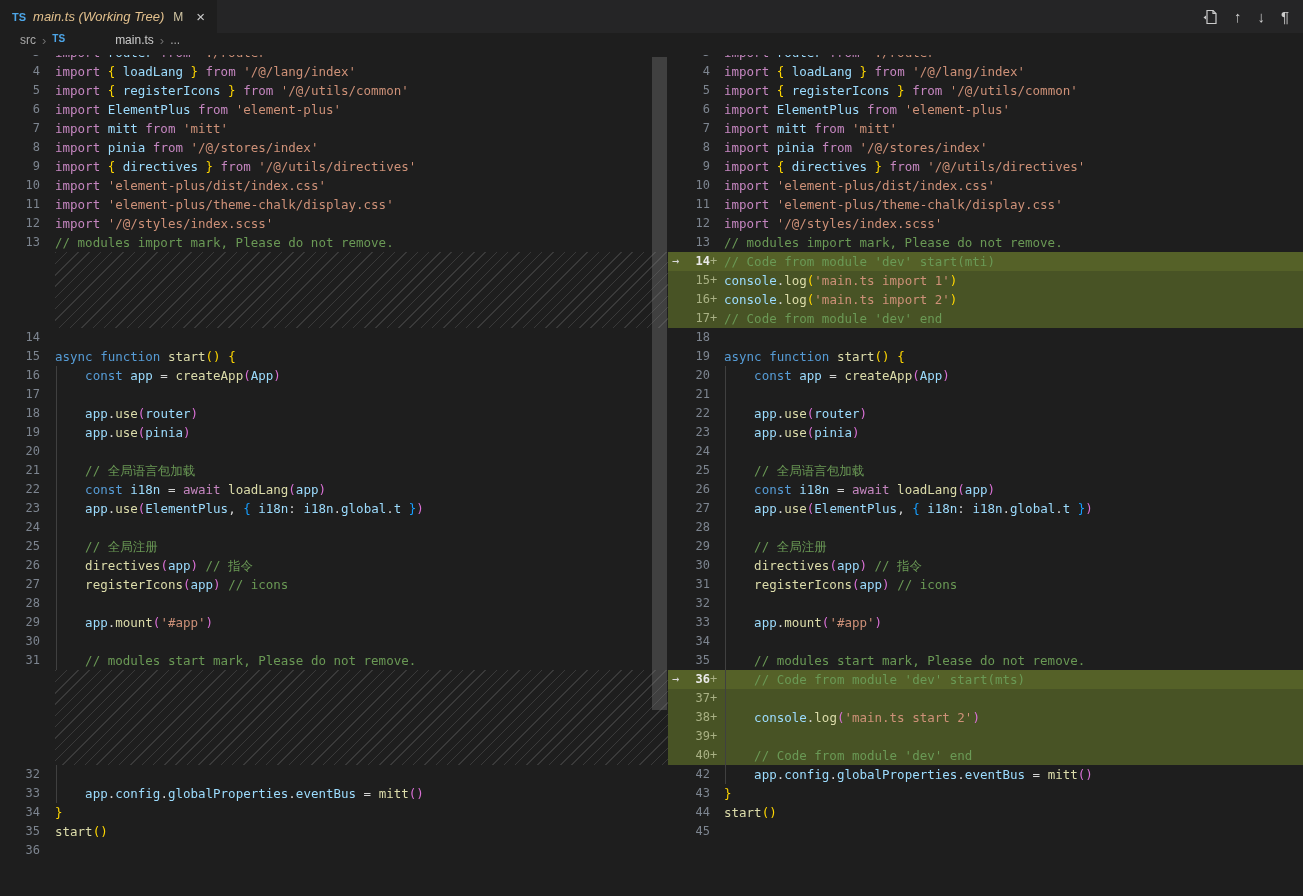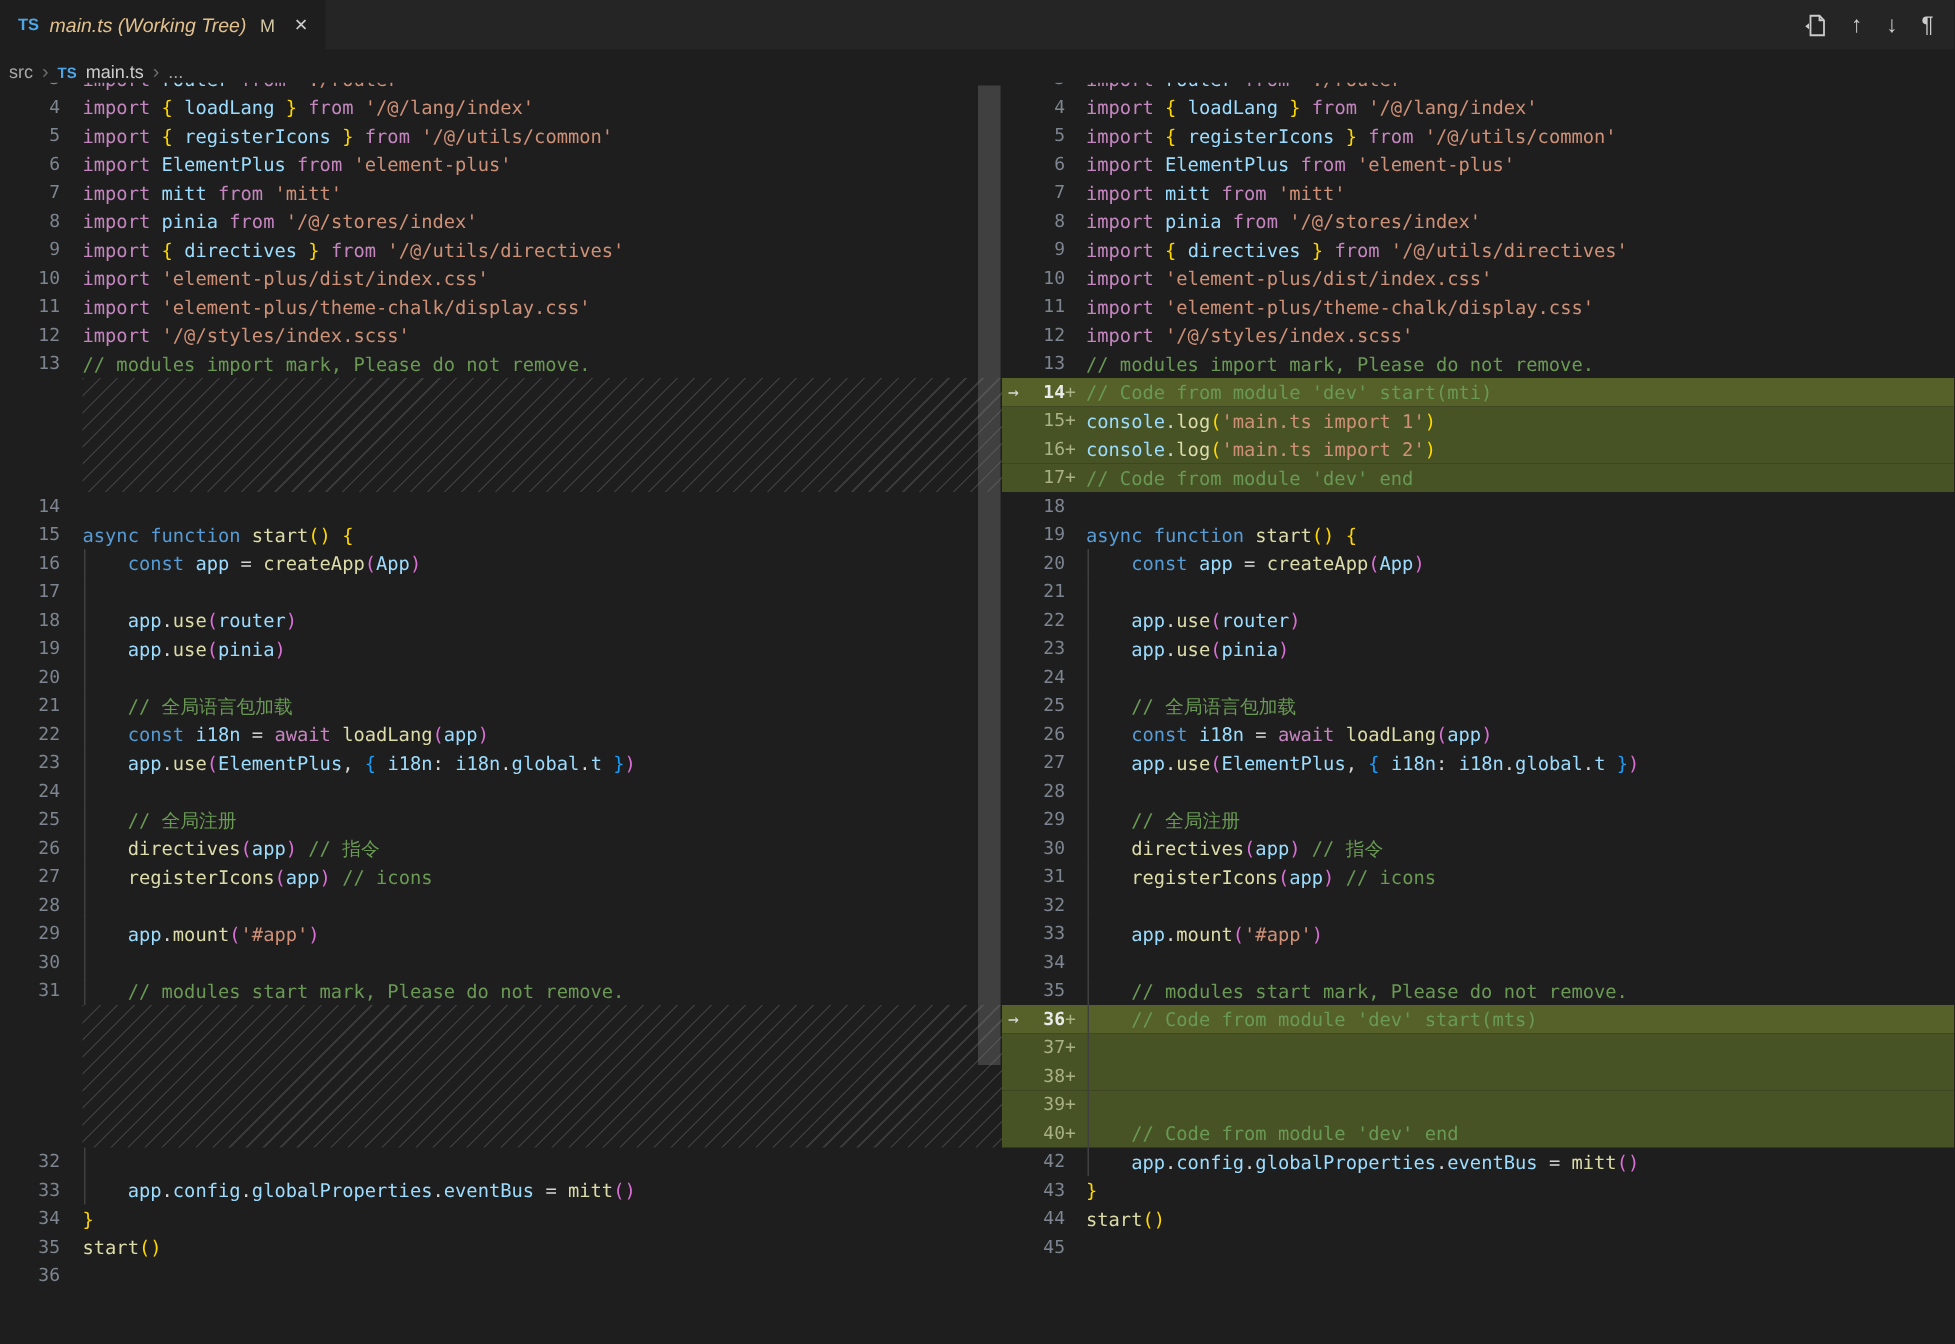--- a/index.html
+++ b/index.html
@@ -11,24 +11,24 @@
   .tab { display:flex; align-items:center; gap:7px; padding:0 12px; background:var(--bg); }
   .tab-ts { color:var(--ts); font-weight:bold; font-size:11px; }
   .tab-label { font-style:italic; color:var(--git); font-size:13px; }
   .tab-m { color:#d2c6a4; font-size:12px; margin-left:2px; }
   .tab-close { color:#cccccc; font-size:15px; margin-left:6px; cursor:pointer; }
   .actions { display:flex; align-items:center; gap:16px; padding-right:14px; color:var(--icon); }
   .actions .act { font-size:15px; color:var(--icon); display:flex; align-items:center; }
   .actions svg { display:block; }
 
   
-  .breadcrumbs { height:22px; display:flex; align-items:flex-end; gap:6px; padding-left:6px; font-size:12px; color:var(--bc); background:var(--bg); position:relative; z-index:3; }
+  .breadcrumbs { height:22px; display:flex; align-items:flex-start; gap:6px; padding-left:20px; font-size:12px; color:var(--bc); background:var(--bg); position:relative; z-index:3; }
   .bc-sep { color:#6e6e6e; font-size:13px; }
   .bc-ts { color:var(--ts); font-size:10px; font-weight:bold; }
-  .bc-file { color:#cccccc; }
+  .bc-file { color:#cccccc;margin-left:44px; }
 
   
   .editor { position:absolute; top:55px; left:0; right:0; bottom:0; background:var(--bg); }
   .pane { position:absolute; top:0; bottom:0; overflow:hidden; }
   .pane.left  { left:0; width:668px; }
   .pane.right { left:668px; right:0; }
   .code { position:absolute; top:-12px; left:0; right:0;
           font-family:"DejaVu Sans Mono", monospace; font-size:12.5px; line-height:19px; }
   .row { position:relative; height:19px; display:flex; white-space:pre; }
   .ln { color:var(--ln); text-align:right; flex:none; font-size:12px; }
@@ -167,21 +167,21 @@
         <div class="row"><span class="glyph"></span><span class="ln">28</span><span class="plus"></span><span class="txt"></span><i class="guide"></i></div>
         <div class="row"><span class="glyph"></span><span class="ln">29</span><span class="plus"></span><span class="txt"><span class="tk-pun">    </span><span class="tk-com">// 全局注册</span></span><i class="guide"></i></div>
         <div class="row"><span class="glyph"></span><span class="ln">30</span><span class="plus"></span><span class="txt"><span class="tk-pun">    </span><span class="tk-fn">directives</span><span class="tk-b2">(</span><span class="tk-var">app</span><span class="tk-b2">)</span><span class="tk-pun"> </span><span class="tk-com">// 指令</span></span><i class="guide"></i></div>
         <div class="row"><span class="glyph"></span><span class="ln">31</span><span class="plus"></span><span class="txt"><span class="tk-pun">    </span><span class="tk-fn">registerIcons</span><span class="tk-b2">(</span><span class="tk-var">app</span><span class="tk-b2">)</span><span class="tk-pun"> </span><span class="tk-com">// icons</span></span><i class="guide"></i></div>
         <div class="row"><span class="glyph"></span><span class="ln">32</span><span class="plus"></span><span class="txt"></span><i class="guide"></i></div>
         <div class="row"><span class="glyph"></span><span class="ln">33</span><span class="plus"></span><span class="txt"><span class="tk-pun">    </span><span class="tk-var">app</span><span class="tk-pun">.</span><span class="tk-fn">mount</span><span class="tk-b2">(</span><span class="tk-str">'#app'</span><span class="tk-b2">)</span></span><i class="guide"></i></div>
         <div class="row"><span class="glyph"></span><span class="ln">34</span><span class="plus"></span><span class="txt"></span><i class="guide"></i></div>
         <div class="row"><span class="glyph"></span><span class="ln">35</span><span class="plus"></span><span class="txt"><span class="tk-pun">    </span><span class="tk-com">// modules start mark, Please do not remove.</span></span><i class="guide"></i></div>
         <div class="row add first"><span class="glyph">→</span><span class="ln">36</span><span class="plus">+</span><span class="txt"><span class="tk-pun">    </span><span class="tk-com">// Code from module 'dev' start(mts)</span></span><i class="guide"></i></div>
         <div class="row add"><span class="glyph"></span><span class="ln">37</span><span class="plus">+</span><i class="guide"></i></div>
-        <div class="row add"><span class="glyph"></span><span class="ln">38</span><span class="plus">+</span><i class="guide"></i></div>
+        <div class="row add"><span class="glyph"></span><span class="ln">38</span><span class="plus">+</span><span class="txt"><span class="tk-pun">    </span><span class="tk-var">console</span><span class="tk-pun">.</span><span class="tk-fn">log</span><span class="tk-b2">(</span><span class="tk-str">'main.ts start 2'</span><span class="tk-b2">)</span></span><i class="guide"></i></div>
         <div class="row add"><span class="glyph"></span><span class="ln">39</span><span class="plus">+</span><i class="guide"></i></div>
         <div class="row add"><span class="glyph"></span><span class="ln">40</span><span class="plus">+</span><span class="txt"><span class="tk-pun">    </span><span class="tk-com">// Code from module 'dev' end</span></span><i class="guide"></i></div>
         <div class="row"><span class="glyph"></span><span class="ln">42</span><span class="plus"></span><span class="txt"><span class="tk-pun">    </span><span class="tk-var">app</span><span class="tk-pun">.</span><span class="tk-var">config</span><span class="tk-pun">.</span><span class="tk-var">globalProperties</span><span class="tk-pun">.</span><span class="tk-var">eventBus</span><span class="tk-pun"> = </span><span class="tk-fn">mitt</span><span class="tk-b2">()</span></span><i class="guide"></i></div>
         <div class="row"><span class="glyph"></span><span class="ln">43</span><span class="plus"></span><span class="txt"><span class="tk-b1">}</span></span></div>
         <div class="row"><span class="glyph"></span><span class="ln">44</span><span class="plus"></span><span class="txt"><span class="tk-fn">start</span><span class="tk-b1">()</span></span></div>
         <div class="row"><span class="glyph"></span><span class="ln">45</span><span class="plus"></span><span class="txt"></span></div>
       </div>
   </div>
 </div>
 

